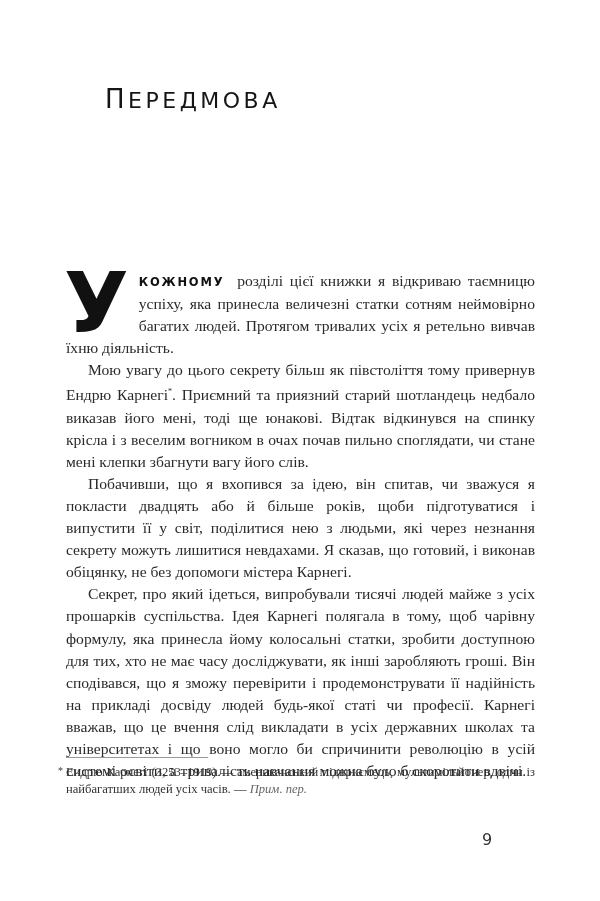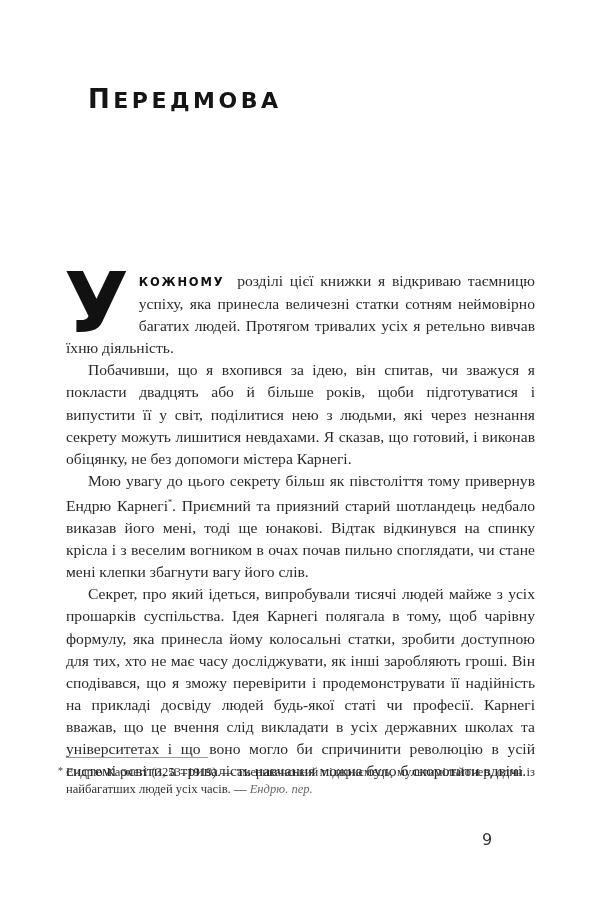--- a/index.html
+++ b/index.html
@@ -1,20 +1,20 @@
 <!DOCTYPE html>
 <html><head>
 <meta charset="utf-8">
 <style>
   html, body { margin: 0; padding: 0; background: #ffffff; }
   body { width: 600px; height: 901px; position: relative; overflow: hidden;
          font-family: "Liberation Serif", "DejaVu Serif", serif; color: #2a2a2a; }
-  .title { position: absolute; left: 88px; top: 84px; margin: 0;
+  .title { position: absolute; left: 105px; top: 84px; margin: 0;
            font-family: "DejaVu Sans", "Liberation Sans", sans-serif;
-           font-weight: bold; font-size: 22px; letter-spacing: 3.5px; color: #151515; }
+           font-weight: normal; font-size: 22px; letter-spacing: 3.5px; color: #151515; }
   .title .cap { font-size: 26px; }
   .text { position: absolute; left: 66px; top: 270px; width: 469px;
           font-size: 15.6px; line-height: 22.1px; text-align: justify; }
   .text p { margin: 0; text-indent: 22px; }
   .text p.first { text-indent: 0; }
   .dropcap { float: left; font-family: "DejaVu Sans", "Liberation Sans", sans-serif;
              font-weight: bold; font-size: 84px; line-height: 62px; height: 64px;
              margin: 2px 10px 0 -2px; color: #111; }
   .smallcaps { font-family: "DejaVu Sans", "Liberation Sans", sans-serif; font-weight: bold;
                font-size: 11.5px; letter-spacing: 1.8px; margin-right: 6px; color: #111; margin-top: 26px; }
@@ -31,25 +31,25 @@
 <body>
 
 <h1 class="title"><span class="cap">П</span><span>ЕРЕДМОВА</span></h1>
 
 <div class="text">
   <p class="first">
     <span class="dropcap">У</span>
     <span class="smallcaps">КОЖНОМУ</span>
     <span>розділі цієї книжки я відкриваю таємницю успіху, яка принесла величезні статки сотням неймовірно багатих людей. Протягом тривалих усіх я ретельно вивчав їхню діяльність.</span>
   </p>
+  <p><span>Мою увагу до цього секрету більш як півстоліття тому привернув Ендрю Карнегі</span><sup class="mark">*</sup><span>. Приємний та приязний старий шотландець недбало виказав його мені, тоді ще юнакові. Відтак відкинувся на спинку крісла і з веселим вогником в очах почав пильно споглядати, чи стане мені клепки збагнути вагу його слів.</span></p>
   <p>Побачивши, що я вхопився за ідею, він спитав, чи зважуся я покласти двадцять або й більше років, щоби підготуватися і випустити її у світ, поділитися нею з людьми, які через незнання секрету можуть лишитися невдахами. Я сказав, що готовий, і виконав обіцянку, не без допомоги містера Карнегі.</p>
-  <p><span>Мою увагу до цього секрету більш як півстоліття тому привернув Ендрю Карнегі</span><sup class="mark">*</sup><span>. Приємний та приязний старий шотландець недбало виказав його мені, тоді ще юнакові. Відтак відкинувся на спинку крісла і з веселим вогником в очах почав пильно споглядати, чи стане мені клепки збагнути вагу його слів.</span></p>
   <p>Секрет, про який ідеться, випробували тисячі людей майже з усіх прошарків суспільства. Ідея Карнегі полягала в тому, щоб чарівну формулу, яка принесла йому колосальні статки, зробити доступною для тих, хто не має часу досліджувати, як інші заробляють гроші. Він сподівався, що я зможу перевірити і продемонструвати її надійність на прикладі досвіду людей будь-якої статі чи професії. Карнегі вважав, що це вчення слід викладати в усіх державних школах та університетах і що воно могло би спричинити революцію в усій системі освіти, а тривалість навчання можна було б скоротити вдвічі.</p>
 </div>
 
 <div class="fn-rule"></div>
 <div class="footnote">
   <span class="star">*</span>
   <span>Ендрю Карнегі (3253–1919) — американський підприємець, мультимільйонер, один із найбагатших людей усіх часів. —</span>
-  <span class="note">Ендрю. пер.</span>
+  <span class="note">Прим. пер.</span>
 </div>
 
 <div class="page-num">9</div>
 
 </body></html>

